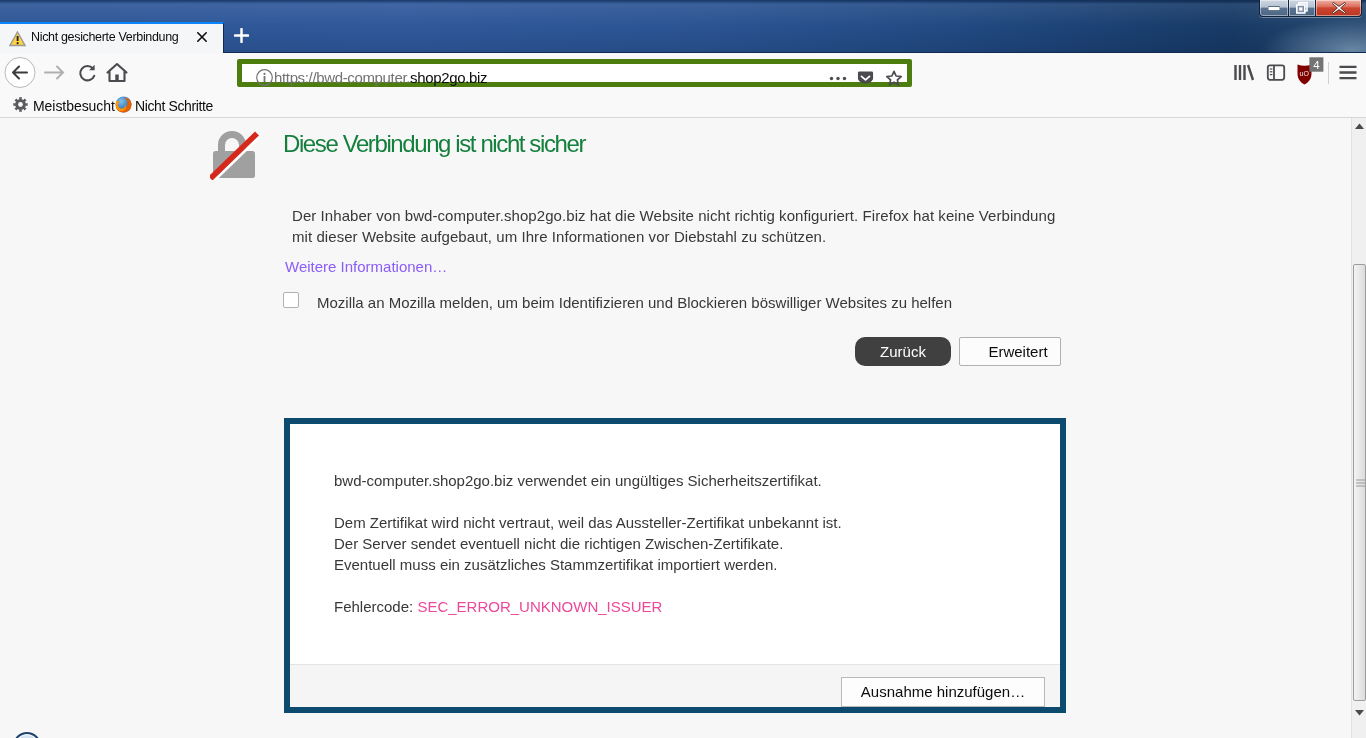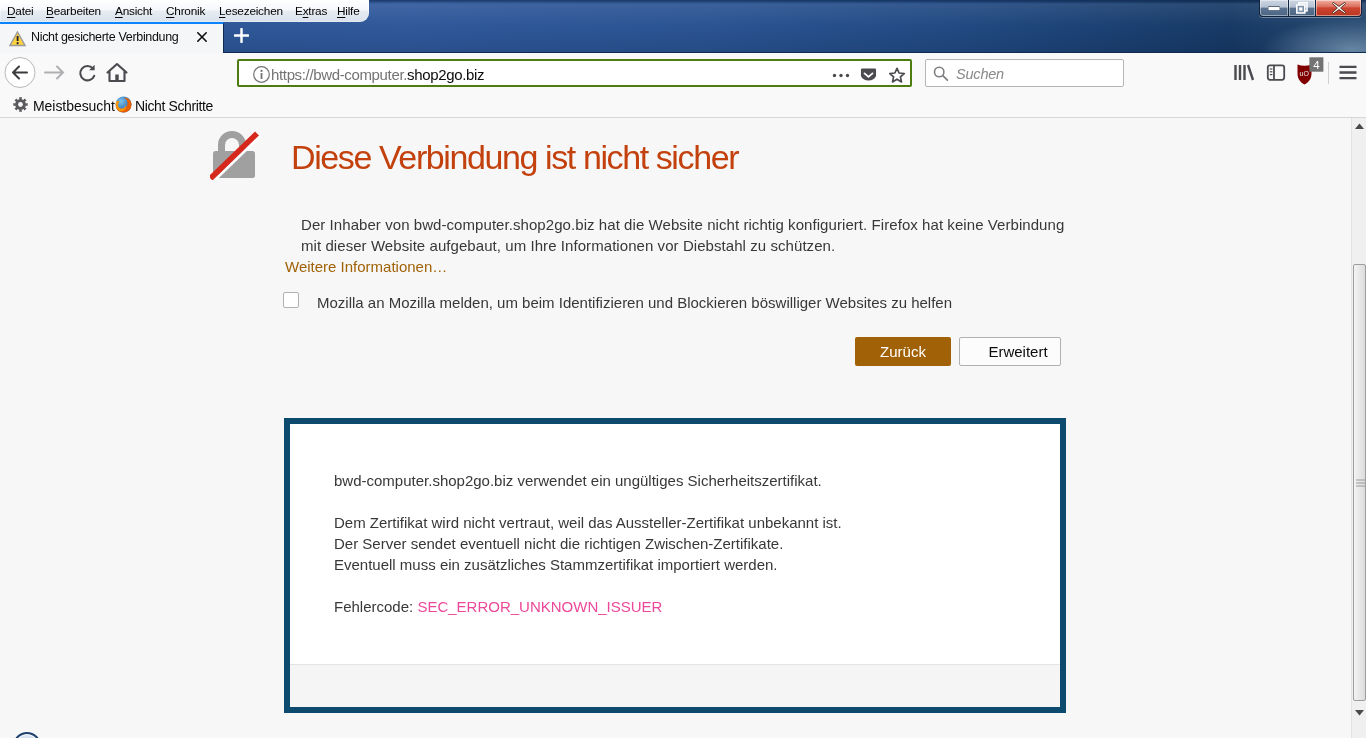--- a/index.html
+++ b/index.html
@@ -30,72 +30,63 @@
 
 #tab1{position:absolute;left:0;top:22px;width:224px;height:31px;background:#f5f6f7;
  border-top:2px solid #0a84ff;border-right:1px solid #0e2c52;z-index:2;text-align:center;}
 #tab1 .ttl{position:absolute;left:31px;top:6px;font-size:12.5px;color:#0c0c0d;letter-spacing:-0.33px;}
 #tab1 .cx{position:absolute;right:13px;top:5px;width:16px;height:16px;}
 #newtab{position:absolute;left:234px;top:28px;width:15px;height:15px;}
 
 #navbar{position:absolute;left:0;top:53px;width:1366px;height:39px;background:#f9f9fa;}
 .navic{position:absolute;top:0;height:39px;display:flex;align-items:center;justify-content:center;}
 #urlbar{position:absolute;left:237px;top:6px;width:675px;height:28px;background:#fff;
- border:2px solid #4d7c0f;border-radius:2px;}
+ border:5px solid #4d7c0f;border-radius:2px;}
 #urlbar .txt{position:absolute;left:32px;top:5px;font-size:15px;color:#737373;letter-spacing:-0.35px;}
 #urlbar .txt b{color:#0c0c0d;font-weight:normal;}
 #searchbar{position:absolute;left:925px;top:6px;width:199px;height:28px;background:#fff;
  border:1px solid #b6b6b6;border-radius:2px;}
 #searchbar .ph{position:absolute;left:30px;top:6px;font-size:14.5px;font-style:italic;color:#888;letter-spacing:-0.2px;}
 
 #bmbar{position:absolute;left:0;top:92px;width:1366px;height:26px;background:#f9f9fa;
  border-bottom:1px solid #d7d7d8;font-size:14px;color:#0c0c0d;}
 
 #content{position:absolute;left:0;top:118px;width:1351px;height:620px;background:#f7f7f8;}
 
 #sbar{position:absolute;right:0;top:118px;width:15px;height:620px;background:#f0f0f0;border-left:1px solid #e2e2e2;}
 #sbar .btn{position:absolute;left:0;width:15px;height:17px;background:#f0f0f0;}
 #sbar .thumb{position:absolute;left:1px;top:146px;width:13px;height:437px;
  background:linear-gradient(to right,#f4f4f4,#eaeaea 40%,#dcdcdc);border:1px solid #9d9d9d;border-radius:2px;}
 
 #lockicon{position:absolute;left:210px;top:10px;width:52px;height:52px;}
-h1{position:absolute;left:283px;top:12px;margin:8px;font-size:34px;font-weight:normal;color:#c2410c;letter-spacing:-1.4px;}
+h1{position:absolute;left:283px;top:12px;margin:0;font-size:24px;font-weight:normal;color:#15803d;letter-spacing:-1.4px;}
 .body15{font-size:15px;color:#383838;letter-spacing:0px;}
-#desc{position:absolute;left:285px;top:80px;width:900px;line-height:21px;margin:16px;letter-spacing:0.065px;}
-#lnk1{position:absolute;left:285px;top:140px;color:#a16207;}
+#desc{position:absolute;left:285px;top:80px;width:900px;line-height:21px;margin:7px;letter-spacing:0.065px;}
+#lnk1{position:absolute;left:285px;top:140px;color:#8b5cf6;}
 #cbrow{position:absolute;left:283px;top:174px;}
 #cbrow .cb{position:absolute;left:0;top:0;width:16px;height:16px;background:#fff;border:1px solid #b1b1b1;border-radius:2px;}
 #cbrow .cbt{position:absolute;left:34px;top:2px;white-space:nowrap;}
-.btn-blue{position:absolute;left:855px;top:219px;width:96px;height:29px;background:#a16207;
- border-radius:2px;color:#fff;font-size:15px;text-align:center;line-height:29px;}
+.btn-blue{position:absolute;left:855px;top:219px;width:96px;height:29px;background:#404040;
+ border-radius:10px;color:#fff;font-size:15px;text-align:center;line-height:29px;}
 .btn-plain{position:absolute;left:959px;top:219px;width:102px;height:29px;background:#fcfcfc;
  border:1px solid #b1b1b1;border-radius:2px;color:#0c0c0d;font-size:15px;text-align:center;line-height:27px;padding-left:16px;}
 #certbox{position:absolute;left:284px;top:300px;width:782px;height:295px;background:#fff;border:6px solid #0c4a6e;}
 #certbox .inner{position:absolute;left:44px;top:46px;line-height:21px;}
 #certbox .sep{position:absolute;left:0;right:0;top:240px;border-top:1px solid #e4e4e4;bottom:0;background:#f5f5f6;}
 #exbtn{position:absolute;right:15px;top:253px;width:204px;height:30px;background:#fdfdfd;
  border:1px solid #b8b8b8;color:#0c0c0d;font-size:15px;text-align:center;line-height:28px;}
 #bubble{position:absolute;left:13px;top:732px;width:28px;height:28px;border-radius:50%;
  background:linear-gradient(#dce9f5,#a9bfd6);border:2px solid #20406c;box-shadow:inset 0 1px 0 rgba(255,255,255,.8);}
 </style>
 </head>
 <body>
 <div id="stage">
 
   <div id="topchrome">
     <div id="botline"></div>
-    <div id="menubar">
-      <span style="left:7px"><u>D</u>atei</span>
-      <span style="left:46px"><u>B</u>earbeiten</span>
-      <span style="left:115px"><u>A</u>nsicht</span>
-      <span style="left:166px"><u>C</u>hronik</span>
-      <span style="left:219px"><u>L</u>esezeichen</span>
-      <span style="left:295px">E<u>x</u>tras</span>
-      <span style="left:337px"><u>H</u>ilfe</span>
-    </div>
     <div id="winbtns">
       <div class="wb min">
           <svg class="g" width="12" height="5">
             <rect x="0" y="1" width="12" height="4" rx="1" fill="#fff" stroke="#3a4b61" stroke-width="0.8"></rect>
           </svg>
         </div>
       <div class="wb res">
           <svg class="g" width="12" height="12">
             <rect x="3" y="0.8" width="8" height="8" fill="none" stroke="#fff" stroke-width="1.6"></rect>
             <rect x="0.8" y="3" width="8" height="8" fill="#7d92a8" stroke="#fff" stroke-width="1.6"></rect>
@@ -153,27 +144,20 @@
           <circle cx="15.5" cy="2.5" r="1.7" fill="#4a4a4f"></circle>
         </svg>
       <svg style="position:absolute;right:33px;top:7px" width="17" height="16" viewBox="0 0 19 18">
           <path d="M1 2 a1.5 1.5 0 0 1 1.5-1.5 h14 a1.5 1.5 0 0 1 1.5 1.5 v7 a9 7.5 0 0 1-17 0 Z" fill="#4a4a4f"></path>
           <path d="M5 6 l4.5 4 L14 6" stroke="#fff" stroke-width="2" fill="none" stroke-linecap="round" stroke-linejoin="round"></path>
         </svg>
       <svg style="position:absolute;right:5px;top:6px" width="16" height="16" viewBox="0 0 16 16">
           <path d="M8 1.3 L10.1 6 L15.2 6.5 L11.4 9.9 L12.5 14.9 L8 12.2 L3.5 14.9 L4.6 9.9 L0.8 6.5 L5.9 6 Z" fill="none" stroke="#4a4a4f" stroke-width="1.7" stroke-linejoin="round"></path>
         </svg>
     </div>
-    <div id="searchbar">
-      <svg style="position:absolute;left:7px;top:6px" width="17" height="17" viewBox="0 0 17 17">
-          <circle cx="6.2" cy="6" r="4.7" fill="none" stroke="#7e7e82" stroke-width="1.6"></circle>
-          <path d="M9.8 9.6 L14.4 14.2" stroke="#7e7e82" stroke-width="1.7" stroke-linecap="round"></path>
-        </svg>
-      <span class="ph">Suchen</span>
-    </div>
     <svg class="navic" style="left:1232px;width:24px" width="24" height="39" viewBox="0 0 24 39">
       <path d="M3.5 12 V27 M8 12 V27 M12.5 12 V27 M16 12 L21 27" stroke="#4a4a4f" stroke-width="2.4"></path>
     </svg>
     <svg class="navic" style="left:1266px;width:20px" width="20" height="39" viewBox="0 0 20 39">
       <rect x="1.8" y="12.4" width="16.4" height="14.4" rx="2.2" fill="none" stroke="#4a4a4f" stroke-width="1.8"></rect>
       <line x1="8" y1="12.4" x2="8" y2="26.8" stroke="#4a4a4f" stroke-width="1.8"></line>
       <line x1="3.8" y1="16" x2="6.4" y2="16" stroke="#4a4a4f" stroke-width="1.2"></line>
       <line x1="3.8" y1="18.8" x2="6.4" y2="18.8" stroke="#4a4a4f" stroke-width="1.2"></line>
       <line x1="3.8" y1="21.6" x2="6.4" y2="21.6" stroke="#4a4a4f" stroke-width="1.2"></line>
     </svg>
@@ -232,20 +216,21 @@
     <div class="btn-plain">Erweitert</div>
     <div id="certbox">
       <div class="sep"></div>
       <div class="inner body15">
         bwd-computer.shop2go.biz verwendet ein ungültiges Sicherheitszertifikat.<br><br>
         Dem Zertifikat wird nicht vertraut, weil das Aussteller-Zertifikat unbekannt ist.<br>
         Der Server sendet eventuell nicht die richtigen Zwischen-Zertifikate.<br>
         Eventuell muss ein zusätzliches Stammzertifikat importiert werden.<br><br>
         Fehlercode: <span style="color:#ec4899">SEC_ERROR_UNKNOWN_ISSUER</span>
       </div>
+      <div id="exbtn">Ausnahme hinzufügen…</div>
     </div>
   </div>
 
   <div id="sbar">
     <div class="btn" style="top:0"><svg width="15" height="17" viewBox="0 0 15 17">
           <path d="M7.5 5.5 L12 11 H3 Z" fill="#4a4a4a"></path>
         </svg></div>
     <div class="btn" style="bottom:17px"><svg width="15" height="17" viewBox="0 0 15 17">
           <path d="M7.5 11.5 L3 6 H12 Z" fill="#4a4a4a"></path>
         </svg></div>

